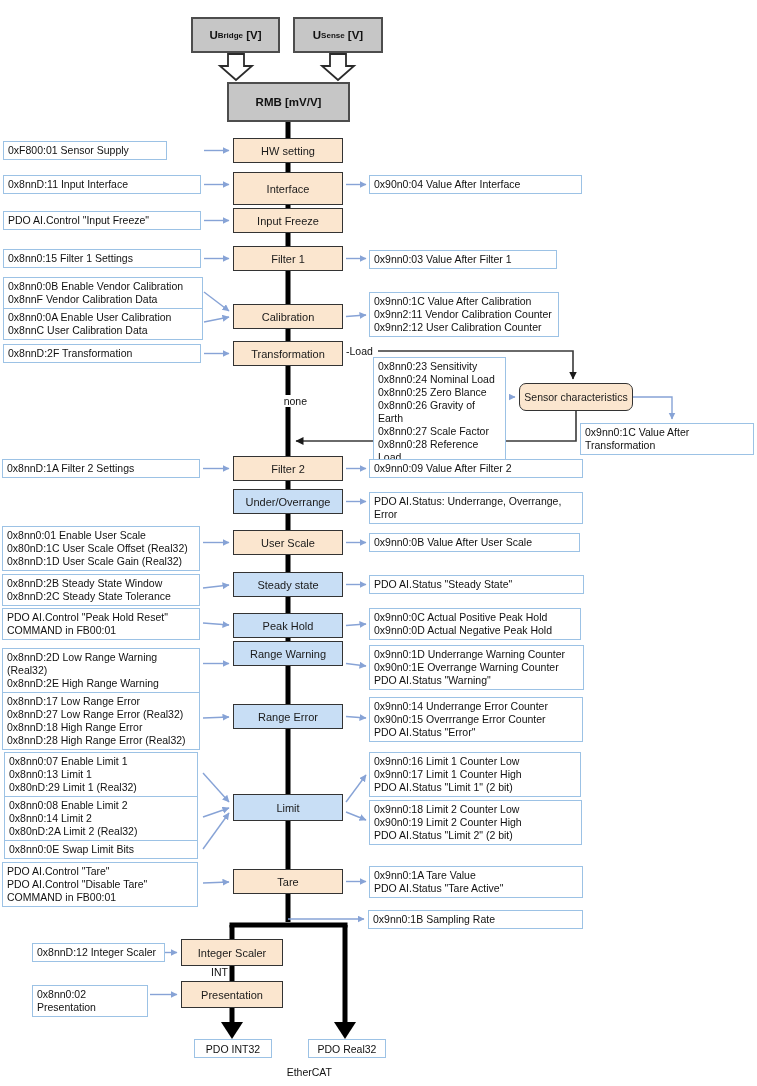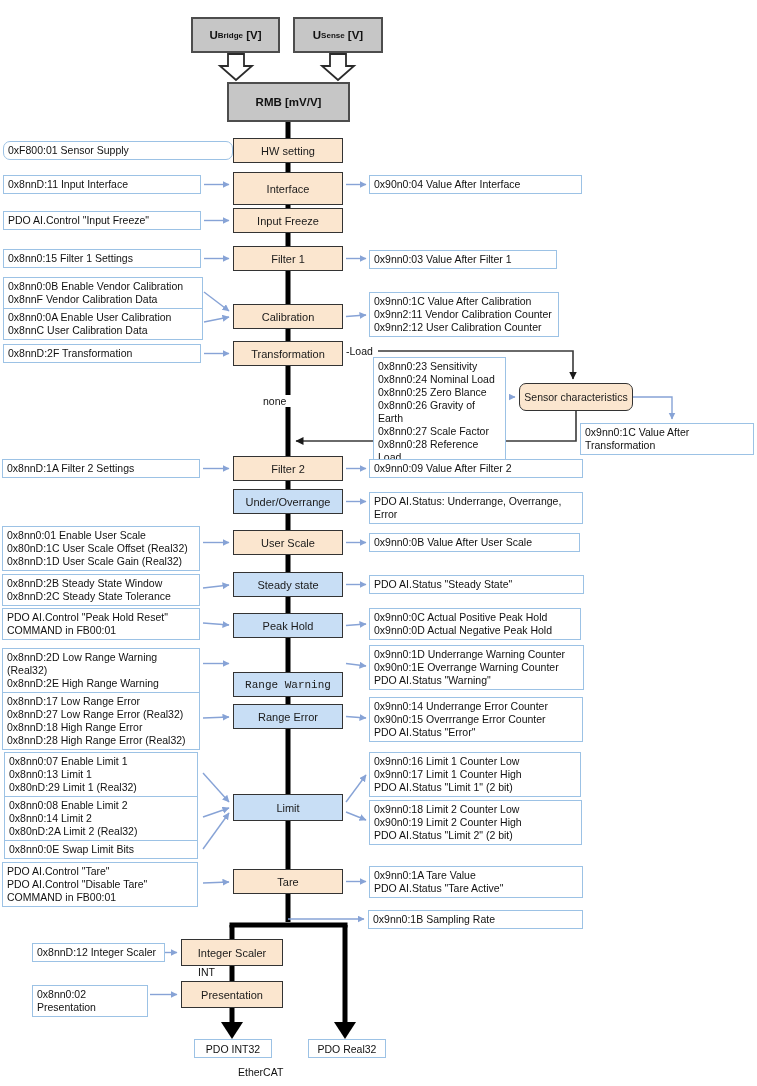--- a/index.html
+++ b/index.html
@@ -16,21 +16,21 @@
   .box{position:absolute;box-sizing:border-box;z-index:2;}
   .gray{background:var(--gray-fill);border:2px solid #4d4d4d;display:flex;align-items:center;justify-content:center;font-weight:bold;font-size:11.5px;}
   .gray span{white-space:pre;}
   .gray sub{font-size:8px;font-weight:bold;}
   .proc{border:1.6px solid #333;display:flex;align-items:center;justify-content:center;font-size:11px;color:#1a1a1a;text-align:center;}
   .orange{background:var(--process-fill);}
   .blue{background:var(--status-fill);}
   .ann{background:#fff;border:1px solid var(--annotation-border);font-size:10.5px;line-height:13px;padding:2px 4px;color:#111;}
   .out{background:#fff;border:1px solid var(--annotation-border);display:flex;align-items:center;justify-content:center;font-size:10.5px;}
   .lbl{position:absolute;font-size:10.5px;color:#111;z-index:3;}
-  .center{text-align:left;}
+  .center{text-align:right;}
   svg .bluewire{stroke:#87a3d6;stroke-width:1.4;fill:none;}
   svg .darkwire{stroke:#3a3a3a;stroke-width:1.6;fill:none;}
   svg .thick{stroke:#000;stroke-width:5;fill:none;}
   svg .blockarrow{fill:#fff;stroke:#2b2b2b;stroke-width:1.8;}
   svg .bighead{fill:#000;}
 </style>
 </head>
 <body>
 
 <div id="stage">
@@ -149,40 +149,40 @@
     </div>
   <div class="box proc orange" style="left:233px;top:530px;width:110px;height:25px;">
       <span>User Scale</span>
     </div>
   <div class="box proc blue" style="left:233px;top:572px;width:110px;height:25px;">
       <span>Steady state</span>
     </div>
   <div class="box proc blue" style="left:233px;top:613px;width:110px;height:25px;">
       <span>Peak Hold</span>
     </div>
-  <div class="box proc blue" style="left:233px;top:672px;width:110px;height:25px;font-family:Liberation Mono, monospace;">
+  <div class="box proc blue" style="left:233px;top:641px;width:110px;height:25px;">
       <span>Range Warning</span>
     </div>
   <div class="box proc blue" style="left:233px;top:704px;width:110px;height:25px;">
       <span>Range Error</span>
     </div>
   <div class="box proc blue" style="left:233px;top:794px;width:110px;height:27px;">
       <span>Limit</span>
     </div>
   <div class="box proc orange" style="left:233px;top:869px;width:110px;height:25px;">
       <span>Tare</span>
     </div>
   <div class="box proc orange" style="left:181px;top:939px;width:102px;height:27px;">
       <span>Integer Scaler</span>
     </div>
   <div class="box proc orange" style="left:181px;top:981px;width:102px;height:27px;">
       <span>Presentation</span>
     </div>
 
-  <div class="box ann" style="left:3px;top:141px;width:230px;border-radius:7px;">
+  <div class="box ann" style="left:3px;top:141px;width:164px;">
       <div>0xF800:01 Sensor Supply</div>
     </div>
   <div class="box ann" style="left:3px;top:175px;width:198px;">
       <div>0x8nnD:11 Input Interface</div>
     </div>
   <div class="box ann" style="left:3px;top:211px;width:198px;">
       <div>PDO AI.Control "Input Freeze"</div>
     </div>
   <div class="box ann" style="left:3px;top:249px;width:198px;">
       <div>0x8nn0:15 Filter 1 Settings</div>

